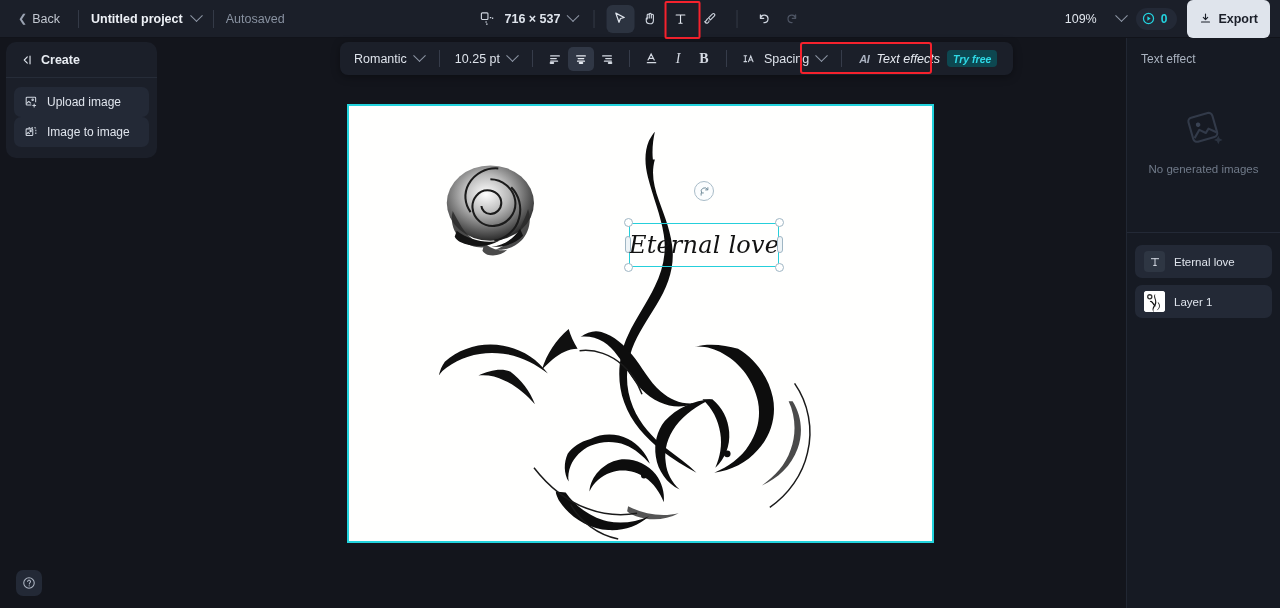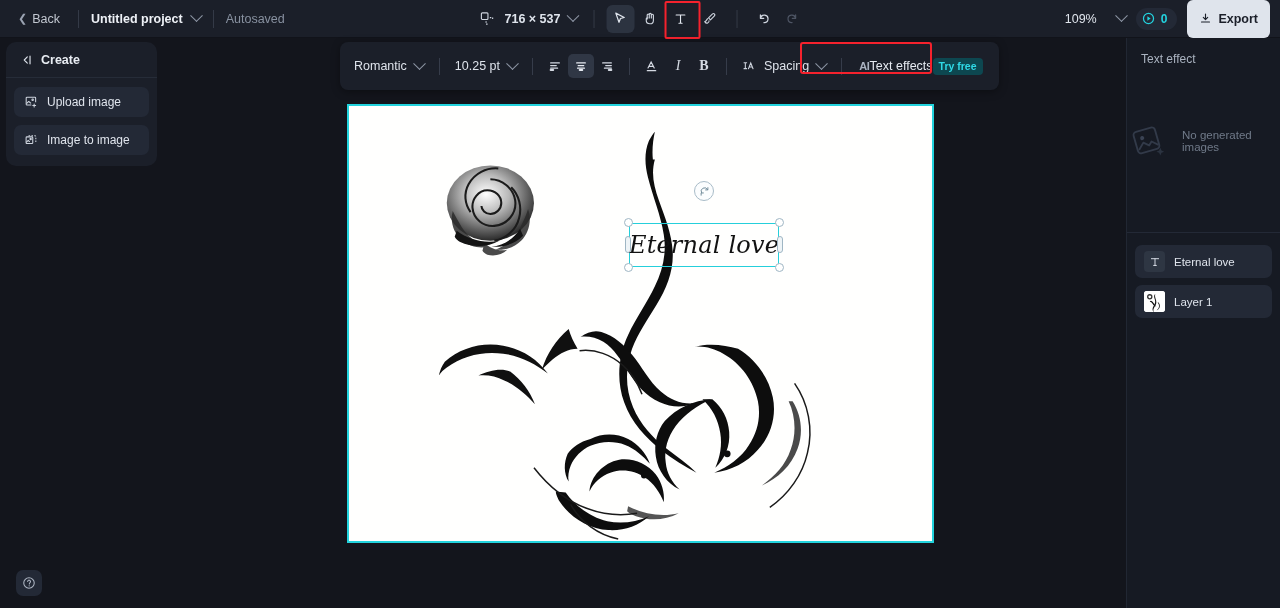--- a/index.html
+++ b/index.html
@@ -79,41 +79,41 @@
     display: flex; align-items: center; gap: 6px;
     background: #dfe4ec; color: #1b1f29;
     font-size: 12.5px; font-weight: bold;
     border-radius: 6px; padding: 12px 12px; cursor: pointer;
     border: none;
   }
 
   
   .texttoolbar {
     position: absolute; top: 42px; left: 340px;
-    height: 48px; background: #1b1f29;
+    height: 33px; background: #1b1f29;
     border-radius: 8px;
     display: flex; align-items: center; padding: 0 8px; gap: 0;
     box-shadow: 0 2px 8px rgba(0,0,0,.35);
   }
   .tt-select {
     display: flex; align-items: center; gap: 8px;
     color: #dde2ea; font-size: 12.5px; cursor: pointer;
     padding: 4px 6px; border-radius: 4px; white-space: nowrap;
   }
   .tt-div { width: 1px; height: 17px; background: #363c4a; margin: 0 9px; }
   .tt-btn {
     width: 26px; height: 24px; border-radius: 5px;
     display: flex; align-items: center; justify-content: center;
     cursor: pointer; color: #d5dae3;
   }
   .tt-btn.active { background: #303745; }
   .tt-ai {
-    display: flex; align-items: center; 
+    display: flex; align-items: center; gap: 7px;
     padding: 4px 8px; border-radius: 5px; cursor: pointer;
-    position: relative; white-space: nowrap;
+    position: relative; white-space: nowrap; font-style: italic;
   }
   .tt-ai-label { color: #e6eaf1; font-size: 12.5px; }
   .ai-mark { color: #aab2c0; font-size: 11px; font-weight: bold; letter-spacing:-.3px;}
   .tryfree {
     background: #0d4750; color: #2fd9e6;
     font-size: 10.5px; font-weight: bold;
     border-radius: 4px; padding: 2.5px 6px;
   }
   .ai-hl {
     position: absolute; left: 800px; top: 42px;
@@ -126,21 +126,21 @@
     position: absolute; left: 6px; top: 42px;
     width: 151px; background: #1b1f29;
     border-radius: 10px; overflow: hidden;
   }
   .lp-head {
     display: flex; align-items: center; gap: 8px;
     padding: 11px 13px 10px 13px;
     border-bottom: 1px solid #262c38;
   }
   .lp-head-label { color: #e9edf3; font-size: 12.5px; font-weight: bold; }
-  .lp-body { padding: 9px 8px 11px 8px; display: flex; flex-direction: column; gap: 8px; }
+  .lp-body { padding: 9px 8px 11px 8px; display: flex; flex-direction: column; }
   .lp-item {
     display: flex; align-items: center; gap: 9px;
     background: #232936; border-radius: 7px;
     padding: 8px 10px; cursor: pointer;
     color: #dfe4ec; font-size: 12px;
   }
 
   
   .canvasarea { position: absolute; left: 160px; top: 38px; right: 154px; bottom: 0; }
   .artboard {
@@ -205,21 +205,21 @@
   .rp-tab.inactive { color: #aeb6c3; display: flex; align-items: center; gap: 7px; }
   .chev-up {
     display: inline-block; width: 8px; height: 8px;
     border-left: 1.4px solid #aeb6c3; border-top: 1.4px solid #aeb6c3;
     transform: rotate(45deg); margin-bottom: -2px;
   }
   .rp-section-title {
     color: #aab3c0; font-size: 12px; padding: 14px 14px 0 14px;
   }
   .empty-state {
-    display: flex; flex-direction: row; align-items: center;
+    display: flex; flex-direction: column; align-items: center;
     justify-content: center; gap: 14px; height: 150px;
   }
   .empty-text { color: #707a89; font-size: 11.5px; }
   .rp-divider { height: 1px; background: #232936; margin: 16px 0 0 0; }
   .layers-list { padding: 12px 8px; display: flex; flex-direction: column; gap: 7px; }
   .layer-row {
     display: flex; align-items: center; gap: 9px;
     background: #232936; border-radius: 7px;
     padding: 6px 9px; cursor: pointer;
   }

